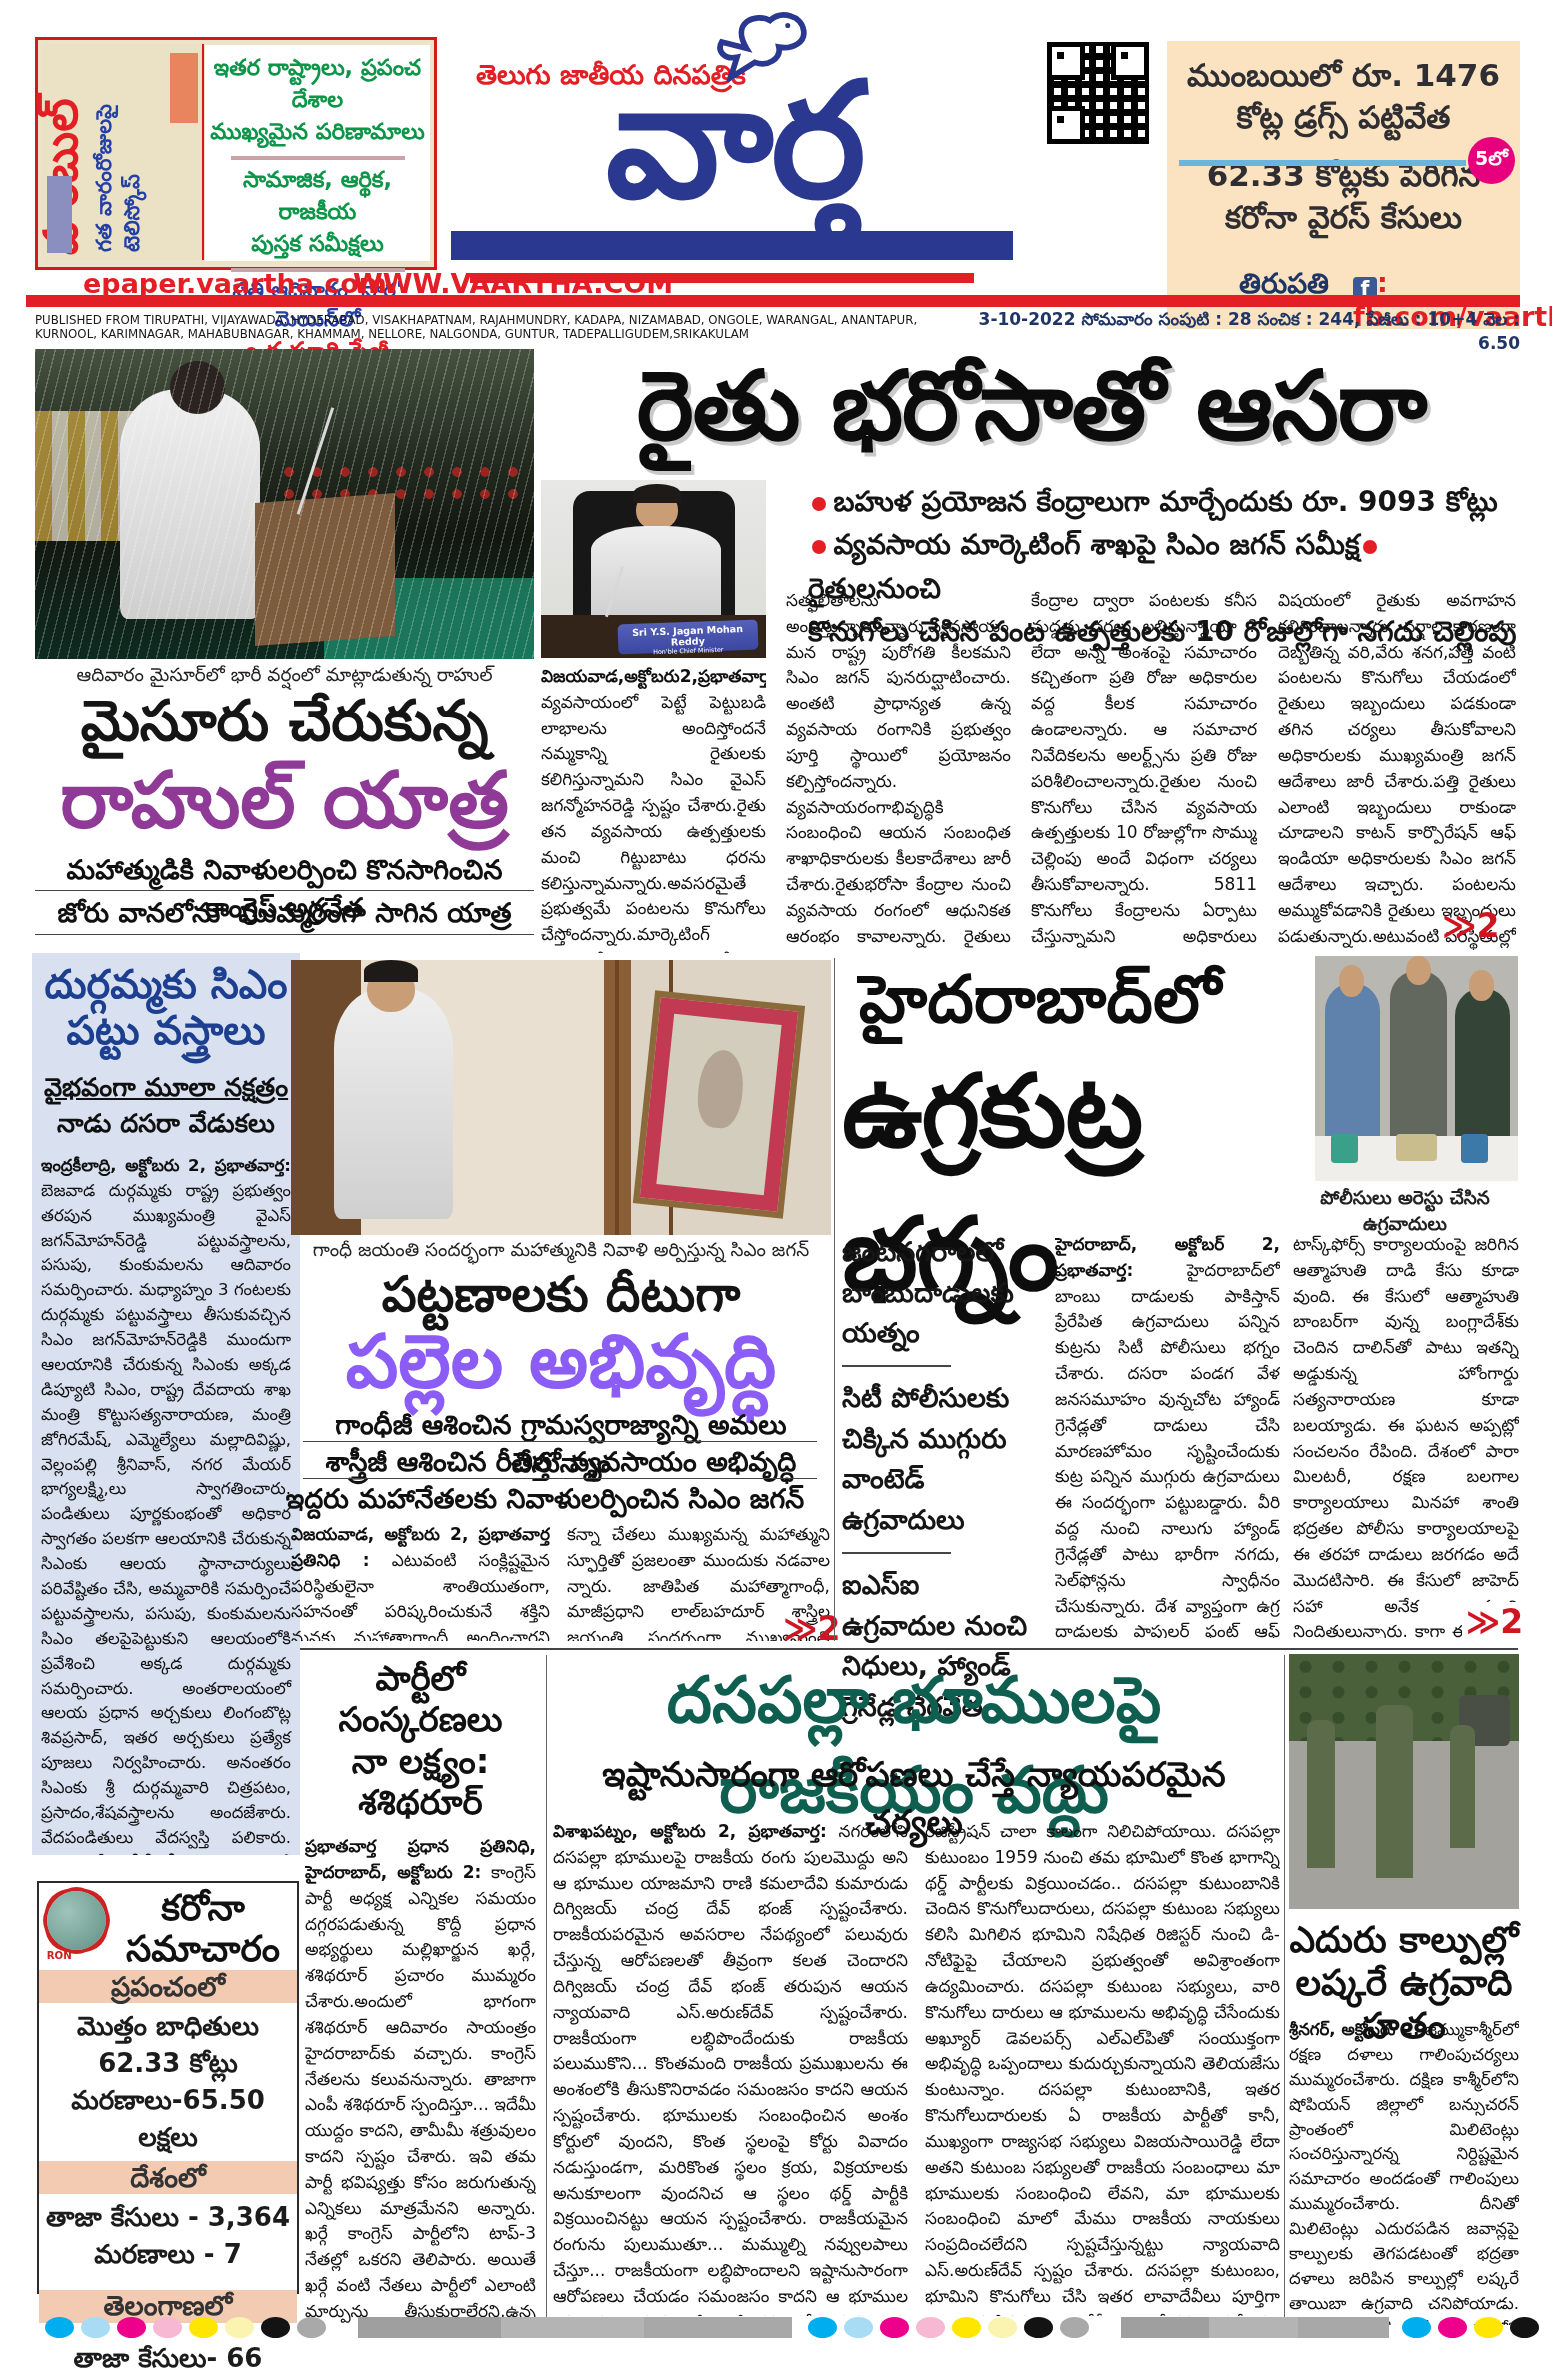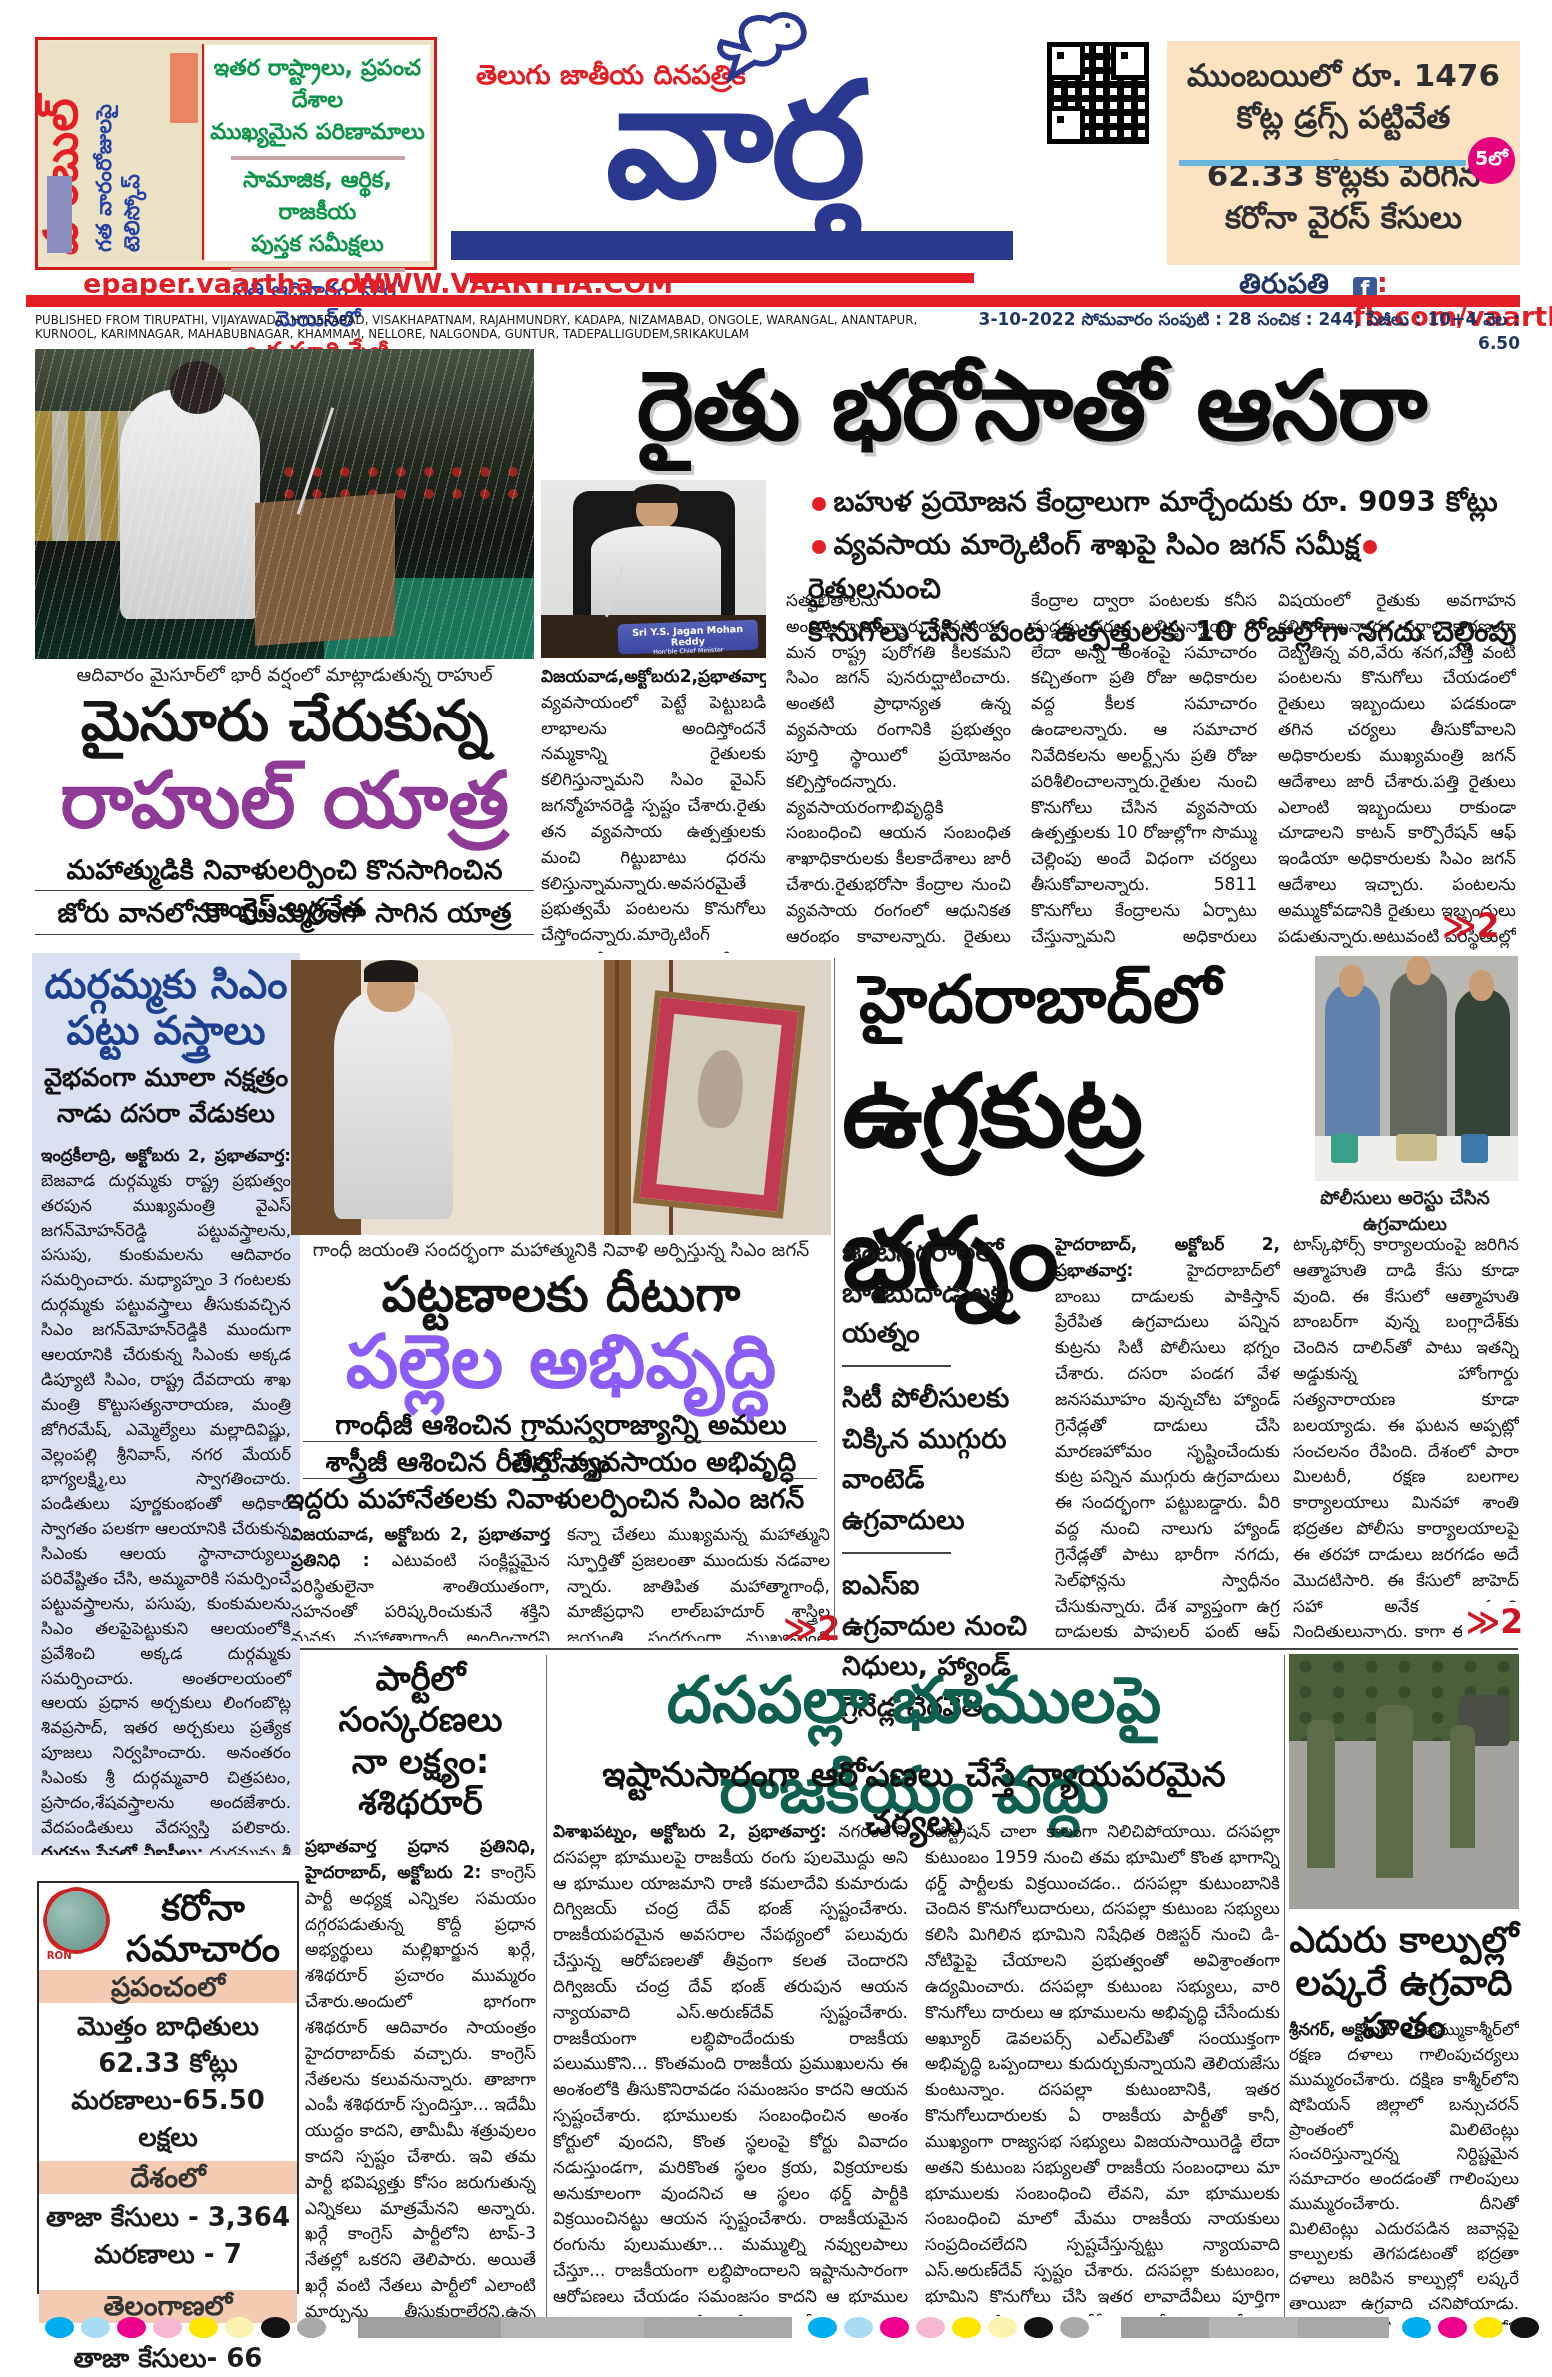--- a/index.html
+++ b/index.html
@@ -141,21 +141,21 @@
   <div id="masthead-title" class="abs ctr" style="left:447px;top:61px;width:575px;">వార్త</div>
   <div id="logo-bar" class="abs" style="left:451px;top:231px;width:562px;height:29px;"></div>
   <div id="logo-underline" class="abs" style="left:470px;top:273px;width:504px;height:9.6px;"></div>
 
   <div id="qr" class="abs" style="left:1047px;top:42px;width:102px;height:102px;">
     <div class="qr-eye" style="left:0;top:0;"></div>
     <div class="qr-eye" style="right:0;top:0;"></div>
     <div class="qr-eye" style="left:0;bottom:0;"></div>
   </div>
 
-  <div id="peach" class="abs" style="left:1167px;top:41px;width:353px;height:224px;">
+  <div id="peach" class="abs" style="left:1167px;top:41px;width:353px;height:288px;">
     <div class="peach-h ctr" style="padding-top:14px;">ముంబయిలో రూ. 1476</div>
     <div class="peach-h ctr">కోట్ల డ్రగ్స్ పట్టివేత</div>
     <div id="peach-rule" class="abs" style="left:11.5px;top:119px;width:287px;"></div>
     <div id="page-badge" class="abs" style="right:5.1px;top:96px;">5లో</div>
     <div class="peach-h ctr" style="padding-top:16.6px;">62.33 కోట్లకు పెరిగిన</div>
     <div class="peach-h ctr">కరోనా వైరస్ కేసులు</div>
   </div>
 
   <div class="abs" style="left:83px;top:268px;font-size:27px;font-weight:bold;color:#e31e24;">epaper.vaartha.com</div>
   <div class="abs" style="left:353px;top:268px;font-size:27px;font-weight:bold;color:#e31e24;">WWW.VAARTHA.COM</div>
@@ -213,21 +213,21 @@
   <div id="rahul-h1" class="abs ctr" style="left:35px;top:688px;width:499px;">మైసూరు చేరుకున్న</div>
   <div id="rahul-h2" class="abs ctr" style="left:35px;top:755px;width:499px;">రాహుల్ యాత్ర</div>
   <div class="abs ctr subhead" style="left:35px;top:854px;width:499px;font-size:27px;">మహాత్ముడికి నివాళులర్పించి కొనసాగించిన కాంగ్రెస్ అగ్రనేత</div>
   <div class="abs rule" style="left:35px;top:890px;width:499px;height:1.3px;"></div>
   <div class="abs ctr subhead" style="left:35px;top:897px;width:499px;font-size:27px;">జోరు వానలోనూ ముమ్మరంగా సాగిన యాత్ర</div>
   <div class="abs rule" style="left:35px;top:934px;width:499px;height:1.3px;"></div>
 
   <div id="durgamma" class="abs clip" style="left:32px;top:953px;width:268px;height:902px;padding:0;">
     <div class="head ctr" style="margin-top:7.7px;">దుర్గమ్మకు సిఎం</div>
     <div class="head ctr">పట్టు వస్త్రాలు</div>
-    <div class="ctr subhead" style="font-size:25.5px;margin-top:9px;">వైభవంగా మూలా నక్షత్రం</div>
+    <div class="ctr subhead" style="font-size:25.5px;margin-top:19px;text-decoration:underline;">వైభవంగా మూలా నక్షత్రం</div>
     <div class="ctr subhead" style="font-size:25.5px;">నాడు దసరా వేడుకలు</div>
     <div class="jt body-sm" style="margin:10.2px 9px 0 9px;">
       <b>ఇంద్రకీలాద్రి, అక్టోబరు 2, ప్రభాతవార్త:</b>
       <span>బెజవాడ దుర్గమ్మకు రాష్ట్ర ప్రభుత్వం తరపున ముఖ్యమంత్రి వైఎస్ జగన్‌మోహన్‌రెడ్డి పట్టువస్త్రాలను, పసుపు, కుంకుమలను ఆదివారం సమర్పించారు. మధ్యాహ్నం 3 గంటలకు దుర్గమ్మకు పట్టువస్త్రాలు తీసుకువచ్చిన సిఎం జగన్‌మోహన్‌రెడ్డికి ముందుగా ఆలయానికి చేరుకున్న సిఎంకు అక్కడ డిప్యూటి సిఎం, రాష్ట్ర దేవదాయ శాఖ మంత్రి కొట్టుసత్యనారాయణ, మంత్రి జోగిరమేష్, ఎమ్మెల్యేలు మల్లాదివిష్ణు, వెల్లంపల్లి శ్రీనివాస్, నగర మేయర్ భాగ్యలక్ష్మి,లు స్వాగతించారు. పండితులు పూర్ణకుంభంతో అధికార స్వాగతం పలకగా ఆలయానికి చేరుకున్న సిఎంకు ఆలయ స్థానాచార్యులు పరివేష్టితం చేసి, అమ్మవారికి సమర్పించే పట్టువస్త్రాలను, పసుపు, కుంకుమలను సిఎం తలపైపెట్టుకుని ఆలయంలోకి ప్రవేశించి అక్కడ దుర్గమ్మకు సమర్పించారు. అంతరాలయంలో ఆలయ ప్రధాన అర్చకులు లింగంబొట్ల శివప్రసాద్, ఇతర అర్చకులు ప్రత్యేక పూజలు నిర్వహించారు. అనంతరం సిఎంకు శ్రీ దుర్గమ్మవారి చిత్రపటం, ప్రసాదం,శేషవస్త్రాలను అందజేశారు. వేదపండితులు వేదస్వస్తి పలికారు.</span>
       <b>దుర్గమ్మ సేవలో వీఐపీలు:</b>
       <span>దుర్గమ్మను శ్రీ సరస్వతి దేవి అమ్మవారిగా ఆదివారం రాష్ట్ర హోంమంత్రి తానేటి వనిత, రాష్ట్ర మహిళా కమీషన్ ఛైర్మన్ వాసిరెడ్డి పద్మ, విజయవాడ ఎంపిలు కేశినేని నాని, పలువురు ఎమ్మెల్యేలు, ప్రజాప్రతినిధులు దర్శించుకుని అమ్మవారి సేవలో పాల్గొన్నారు. ఆలయ ప్రాంగణంలో భక్తుల రద్దీ కొనసాగింది. ప్రత్యేక పూజలు నిర్వహించారు.</span>
     </div>
   </div>
 
   <div id="ph-gandhi" class="abs photo" style="left:291px;top:960px;width:540px;height:275px;">

